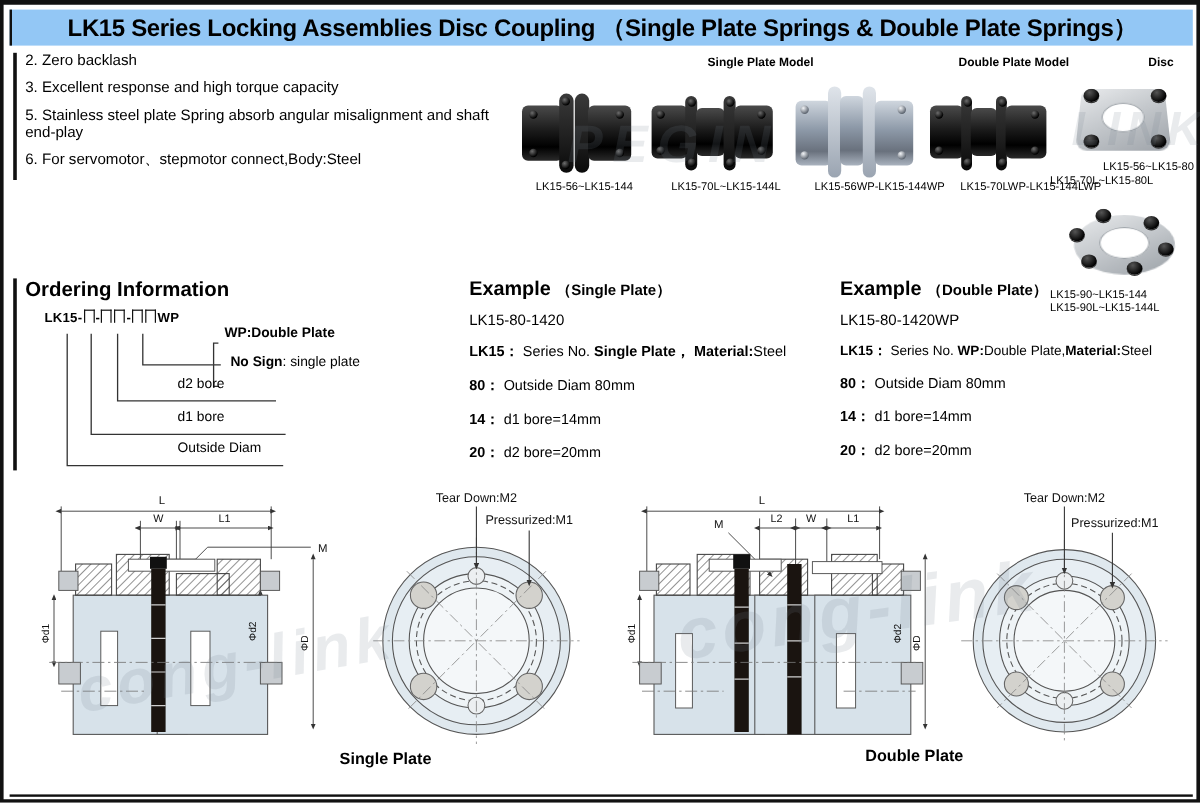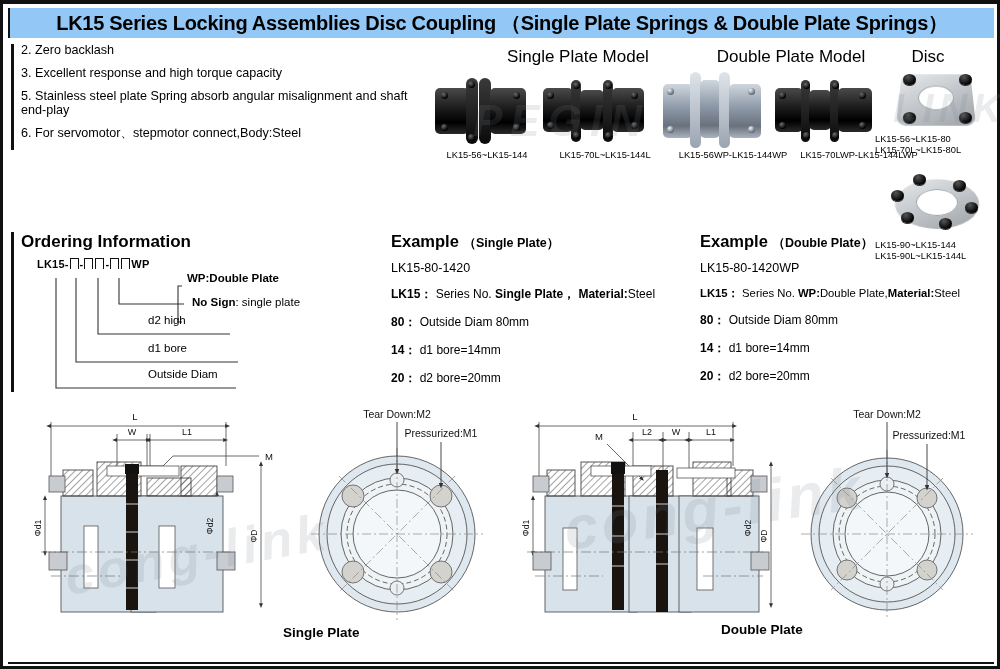--- a/index.html
+++ b/index.html
@@ -40,21 +40,21 @@
     position: absolute; left: 8px; top: 40px; width: 410px;
     border-left: 3px solid #111;
     padding-left: 7px;
   }
   .sec-title { font-size: 17px; font-weight: bold; margin-bottom: 6px; }
   .feat-item { font-size: 12.6px; line-height: 1.05; margin-bottom: 10px; }
 
   
   .photos { position: absolute; left: 420px; top: 40px; width: 575px; height: 180px; }
   .photo-head {
-    position: absolute; font-size: 17px; font-weight: normal; text-align: center;
+    position: absolute; font-size: 10px; font-weight: bold; text-align: right;
   }
   .ph-single { left: 55px; top: 3px; width: 200px; }
   .ph-double { left: 268px; top: 3px; width: 200px; }
   .ph-disc   { left: 455px; top: 3px; width: 100px; }
   .prod-cap {
     position: absolute; font-size: 9.3px; white-space: nowrap; text-align: center;
   }
 
   
   .cpl { position: absolute; }
@@ -233,21 +233,21 @@
     <div class="prod-cap" style="left:230px; top:106px; width:160px;">LK15-56WP-LK15-144WP</div>
     <div class="prod-cap" style="left:352px; top:106px; width:168px;">LK15-70LWP-LK15-144LWP</div>
 
     <div style="position:absolute; left:466px; top:22px; width:100px; height:66px;">
       <div class="disc-sq" style="left:10px; top:4px;"></div>
       <div class="dbolt" style="left:14px; top:8px;"></div>
       <div class="dbolt" style="left:70px; top:8px;"></div>
       <div class="dbolt" style="left:14px; top:46px;"></div>
       <div class="dbolt" style="left:70px; top:46px;"></div>
     </div>
-    <div class="prod-cap" style="left:452px; top:90px; width:120px; text-align:left;">LK15-56~LK15-80</div>
+    <div class="prod-cap" style="left:452px; top:90px; width:120px; text-align:right;">LK15-56~LK15-80</div>
     <div class="prod-cap" style="left:452px; top:101px; width:120px; text-align:left;">LK15-70L~LK15-80L</div>
 
     <div style="position:absolute; left:460px; top:126px; width:110px; height:68px;">
       <div class="disc-round" style="left:12px; top:4px;"></div>
       <div class="dbolt" style="left:30px; top:4px;"></div>
       <div class="dbolt" style="left:70px; top:10px;"></div>
       <div class="dbolt" style="left:82px; top:32px;"></div>
       <div class="dbolt" style="left:56px; top:48px;"></div>
       <div class="dbolt" style="left:18px; top:42px;"></div>
       <div class="dbolt" style="left:8px;  top:20px;"></div>
@@ -277,21 +277,21 @@
         <path d="M42,0 L42,110 L222,110"></path>
       </g>
     </svg>
 
     <div class="ord-lbl" style="left:173px; top:40px;">
       <b>WP:Double Plate</b>
     </div>
     <div class="ord-lbl" style="left:178px; top:64px;">
       <b>No Sign</b><span>: single plate</span>
     </div>
-    <div class="ord-lbl" style="left:134px; top:82px;">d2 high</div>
+    <div class="ord-lbl" style="left:134px; top:82px;">d2 bore</div>
     <div class="ord-lbl" style="left:134px; top:110px;">d1 bore</div>
     <div class="ord-lbl" style="left:134px; top:136px;">Outside Diam</div>
   </div>
 
   <div class="example ex-left">
     <div class="ex-title">
       <span>Example</span>
       <span class="sub">（Single Plate）</span>
     </div>
     <div class="ex-code">LK15-80-1420</div>

